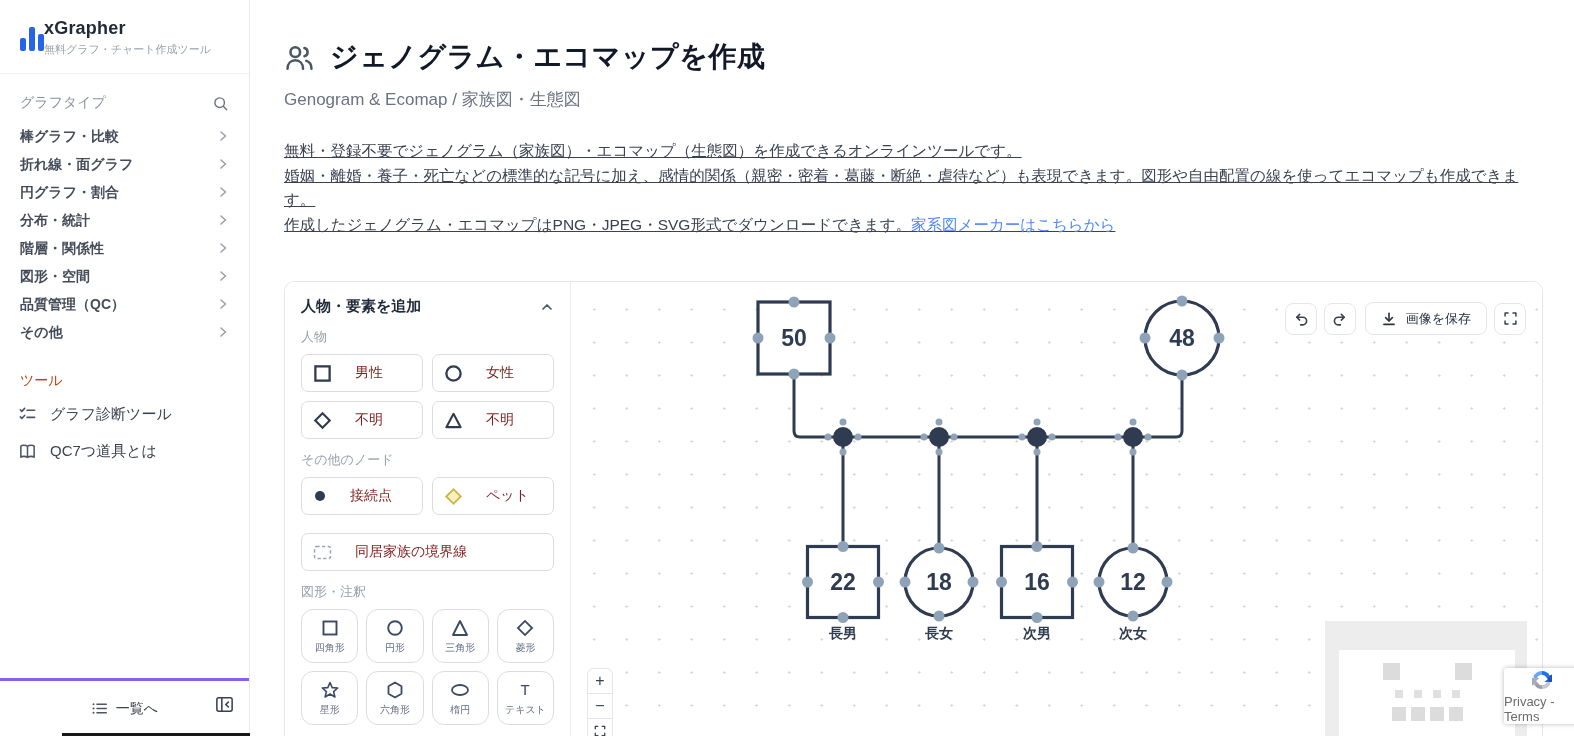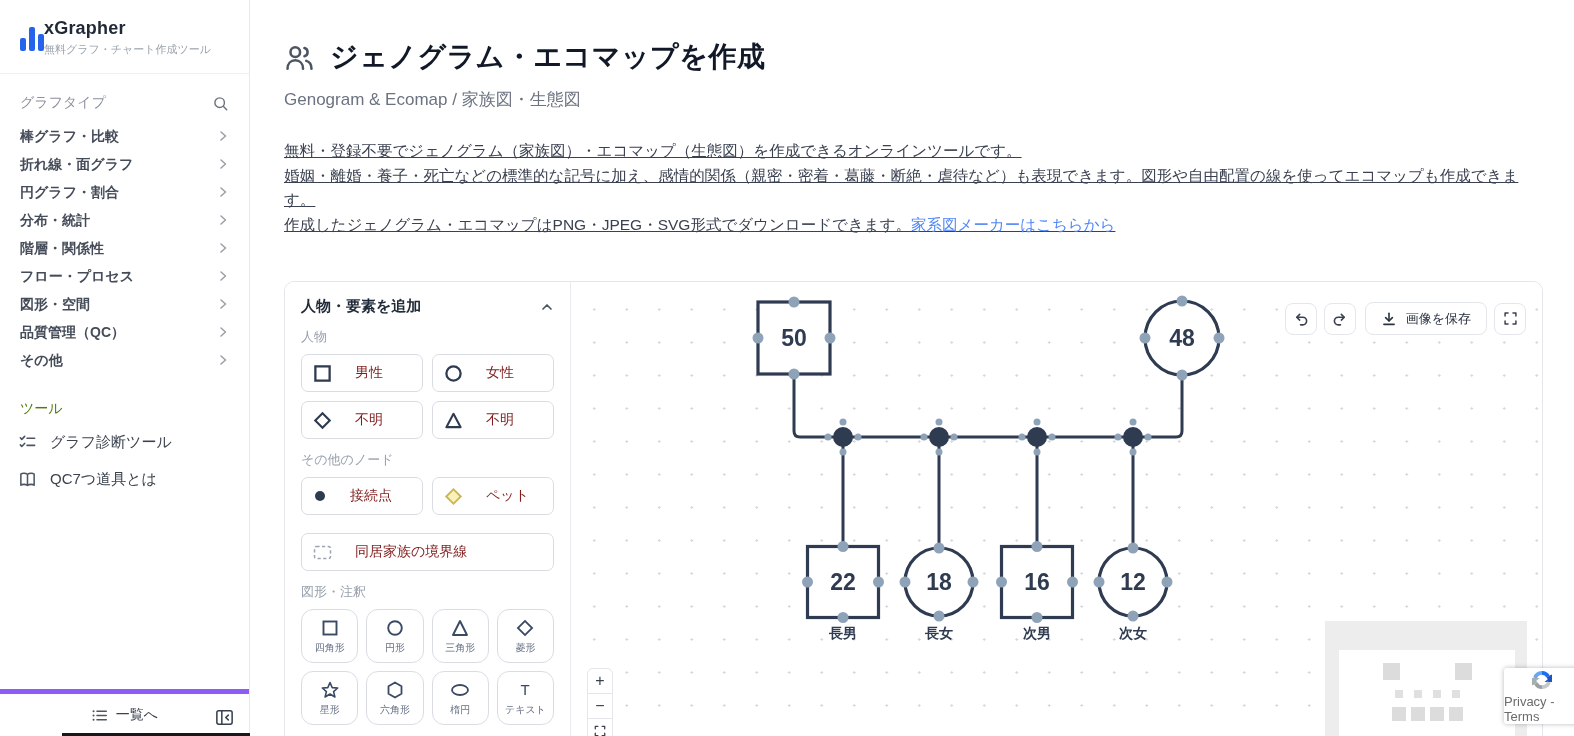--- a/index.html
+++ b/index.html
@@ -11,23 +11,23 @@
     background:#fff; border-right:1px solid #e7e9ed; }
   .side-logo { display:flex; align-items:center; padding:18px 20px 16px; border-bottom:1px solid #eef0f3; }
   .logo-bars { display:flex; align-items:flex-end; gap:3px; height:26px; }
   .logo-bars i { display:block; width:6px; border-radius:2px; background:#2563eb; }
   .logo-title { font-size:18px; font-weight:bold; color:#1f2937; letter-spacing:.2px; }
   .logo-sub { font-size:11px; color:#9aa1ac; margin-top:3px; }
   .side-section-label { display:flex; justify-content:space-between; align-items:center;
     padding:20px 20px 10px; font-size:14px; color:#8b919e; }
   .side-item { display:flex; justify-content:space-between; align-items:center;
     padding:6px 20px; font-size:14px; font-weight:600; color:#454c59; cursor:pointer; line-height:16px; }
-  .tools-label { padding:26px 20px 6px; font-size:14px; color:#4d7c0f; }
+  .tools-label { padding:26px 20px 6px; font-size:14px; color:#c2410c; }
   .tool-item { display:flex; align-items:center; gap:13px; padding:9px 18px; font-size:15px; color:#3c434f; cursor:pointer; }
-  .side-footer { position:absolute; bottom:0; left:0; width:100%; height:47px; border-top:5px solid #8b5cf6;
+  .side-footer { position:absolute; bottom:0; left:0; width:100%; height:58px; border-top:3px solid #8b5cf6;
     display:flex; align-items:center; justify-content:center; gap:8px; font-size:14px; color:#3c434f; }
   .collapse-btn { position:absolute; right:14px; top:13px; cursor:pointer; }
   .bottom-strip { position:absolute; bottom:0; left:62px; width:188px; height:3px; background:#17181a; }
 
   
   .main { position:absolute; left:250px; top:0; width:1324px; height:736px; }
   .page-head { display:flex; align-items:center; gap:15px; margin:38px 0 0 34px; }
   .page-title { font-size:28px; font-weight:bold; color:#111827; letter-spacing:.5px; }
   .page-sub { margin:12px 0 0 34px; font-size:17px; color:#6b7280; }
   .desc { margin:28px 0 0 34px; width:1245px; font-size:15.5px; line-height:24.5px; color:#3a4150;text-decoration:underline; }
@@ -123,26 +123,20 @@
       </svg>
   </div>
   <div class="side-item">
     <span>分布・統計</span>
     <svg width="12" height="12" viewBox="0 0 12 12">
         <polyline points="4,2 8.5,6 4,10" fill="none" stroke="#9aa1ac" stroke-width="1.6" stroke-linecap="round" stroke-linejoin="round"></polyline>
       </svg>
   </div>
   <div class="side-item">
     <span>階層・関係性</span>
-    <svg width="12" height="12" viewBox="0 0 12 12">
-        <polyline points="4,2 8.5,6 4,10" fill="none" stroke="#9aa1ac" stroke-width="1.6" stroke-linecap="round" stroke-linejoin="round"></polyline>
-      </svg>
-  </div>
-  <div class="side-item">
-    <span>フロー・プロセス</span>
     <svg width="12" height="12" viewBox="0 0 12 12">
         <polyline points="4,2 8.5,6 4,10" fill="none" stroke="#9aa1ac" stroke-width="1.6" stroke-linecap="round" stroke-linejoin="round"></polyline>
       </svg>
   </div>
   <div class="side-item">
     <span>図形・空間</span>
     <svg width="12" height="12" viewBox="0 0 12 12">
         <polyline points="4,2 8.5,6 4,10" fill="none" stroke="#9aa1ac" stroke-width="1.6" stroke-linecap="round" stroke-linejoin="round"></polyline>
       </svg>
   </div>

